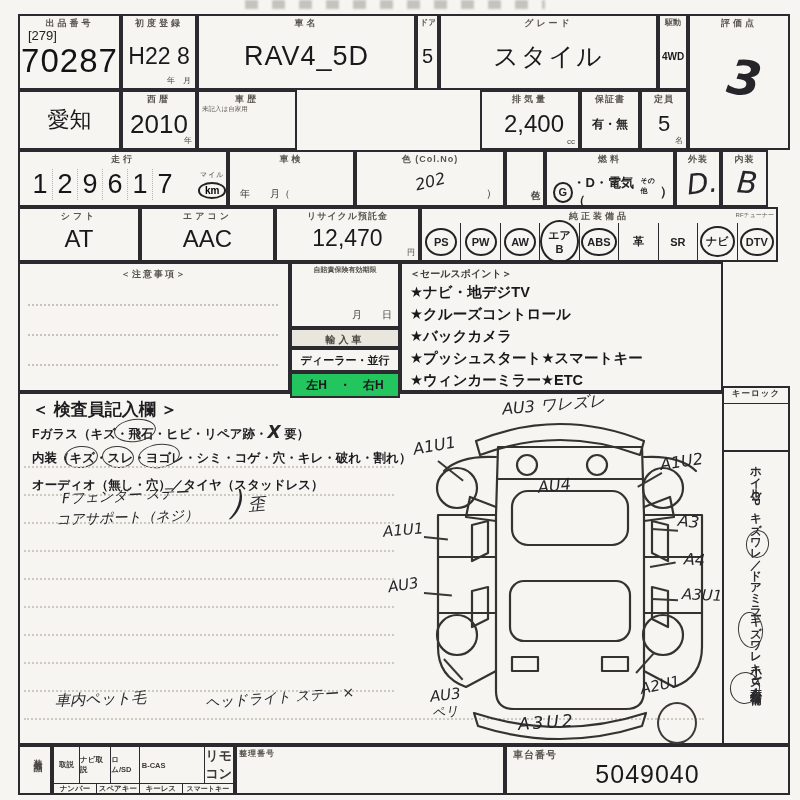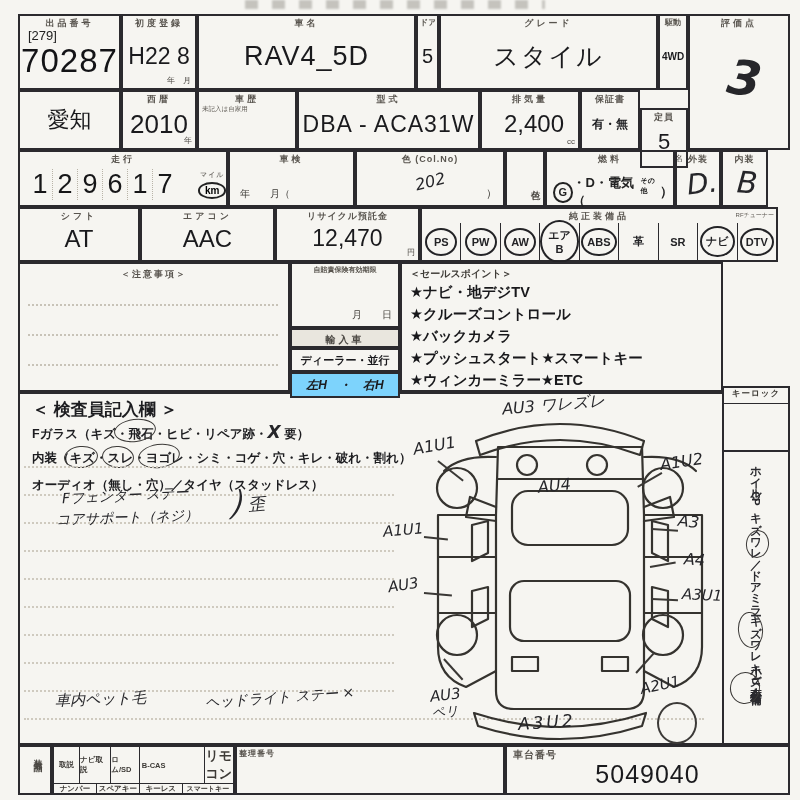--- a/index.html
+++ b/index.html
@@ -75,34 +75,30 @@
   </div>
   <div class="cell" style="left:121px;top:90px;width:76px;height:60px;">
     <div class="lbl">西暦</div>
     <div class="cval" style="font-size:26px;">2010</div>
     <div class="unit" style="bottom:2px;right:3px;">年</div>
   </div>
   <div class="cell" style="left:197px;top:90px;width:100px;height:60px;">
     <div class="lbl">車歴</div>
     <div class="nb" style="position:absolute;top:13px;left:3px;font-size:6.5px;color:#5c5852;filter:blur(.3px);">未記入は自家用</div>
   </div>
-  <div class="cell" style="left:297px;top:90px;width:183px;height:60px;">
-    <div class="lbl">型式</div>
-    <div class="cval" style="font-size:23px;letter-spacing:1px;">DBA - ACA31W</div>
-  </div>
   <div class="cell" style="left:480px;top:90px;width:100px;height:60px;">
     <div class="lbl">排気量</div>
     <div class="cval" style="font-size:24px;padding-left:8px;">2,400</div>
     <div class="unit" style="bottom:2px;right:3px;">cc</div>
   </div>
   <div class="cell" style="left:580px;top:90px;width:60px;height:60px;">
     <div class="lbl" style="letter-spacing:1px;">保証書</div>
     <div class="cval" style="font-size:12px;font-weight:700;">有・無</div>
   </div>
-  <div class="cell" style="left:640px;top:108px;width:48px;height:60px;">
+  <div class="cell" style="left:640px;top:90px;width:48px;height:60px;">
     <div class="lbl" style="letter-spacing:1px;">定員</div>
     <div class="cval" style="font-size:22px;">5</div>
     <div class="unit" style="bottom:2px;right:3px;">名</div>
   </div>
 
   <div class="cell" style="left:18px;top:150px;width:210px;height:57px;">
     <div class="lbl">走行</div>
     <div class="odo nb" style="position:absolute;left:8px;top:17px;">
       <span>1</span>
       <span>2</span>
@@ -202,21 +198,21 @@
     <div class="dot" style="left:8px;top:40px;width:250px;"></div>
     <div class="dot" style="left:8px;top:70px;width:250px;"></div>
     <div class="dot" style="left:8px;top:100px;width:250px;"></div>
   </div>
   <div class="cell" style="left:290px;top:328px;width:110px;height:20px;background:#e9e6de;">
     <div class="nb" style="position:absolute;top:3px;left:0;right:0;text-align:center;font-size:10px;font-weight:700;color:#4c4944;letter-spacing:3px;">輸入車</div>
   </div>
   <div class="cell" style="left:290px;top:348px;width:110px;height:24px;">
     <div class="cval" style="font-size:11px;font-weight:700;padding-top:0;">ディーラー・並行</div>
   </div>
-  <div class="cell" style="left:290px;top:372px;width:110px;height:26px;background:#7dd3fc;z-index:3;font-style:italic;">
+  <div class="cell" style="left:290px;top:372px;width:110px;height:26px;background:#22c55e;z-index:3;">
     <div class="cval" style="font-size:12px;font-weight:700;padding-top:0;">左H　・　右H</div>
   </div>
   <div class="cell sales" style="left:400px;top:262px;width:323px;height:130px;padding:3px 8px;">
     <div style="font-size:10px;font-weight:700;color:#3f3c37;line-height:14px;">＜セールスポイント＞</div>
     <div>★ナビ・地デジTV</div>
     <div>★クルーズコントロール</div>
     <div>★バックカメラ</div>
     <div>★プッシュスタート★スマートキー</div>
     <div>★ウィンカーミラー★ETC</div>
   </div>

